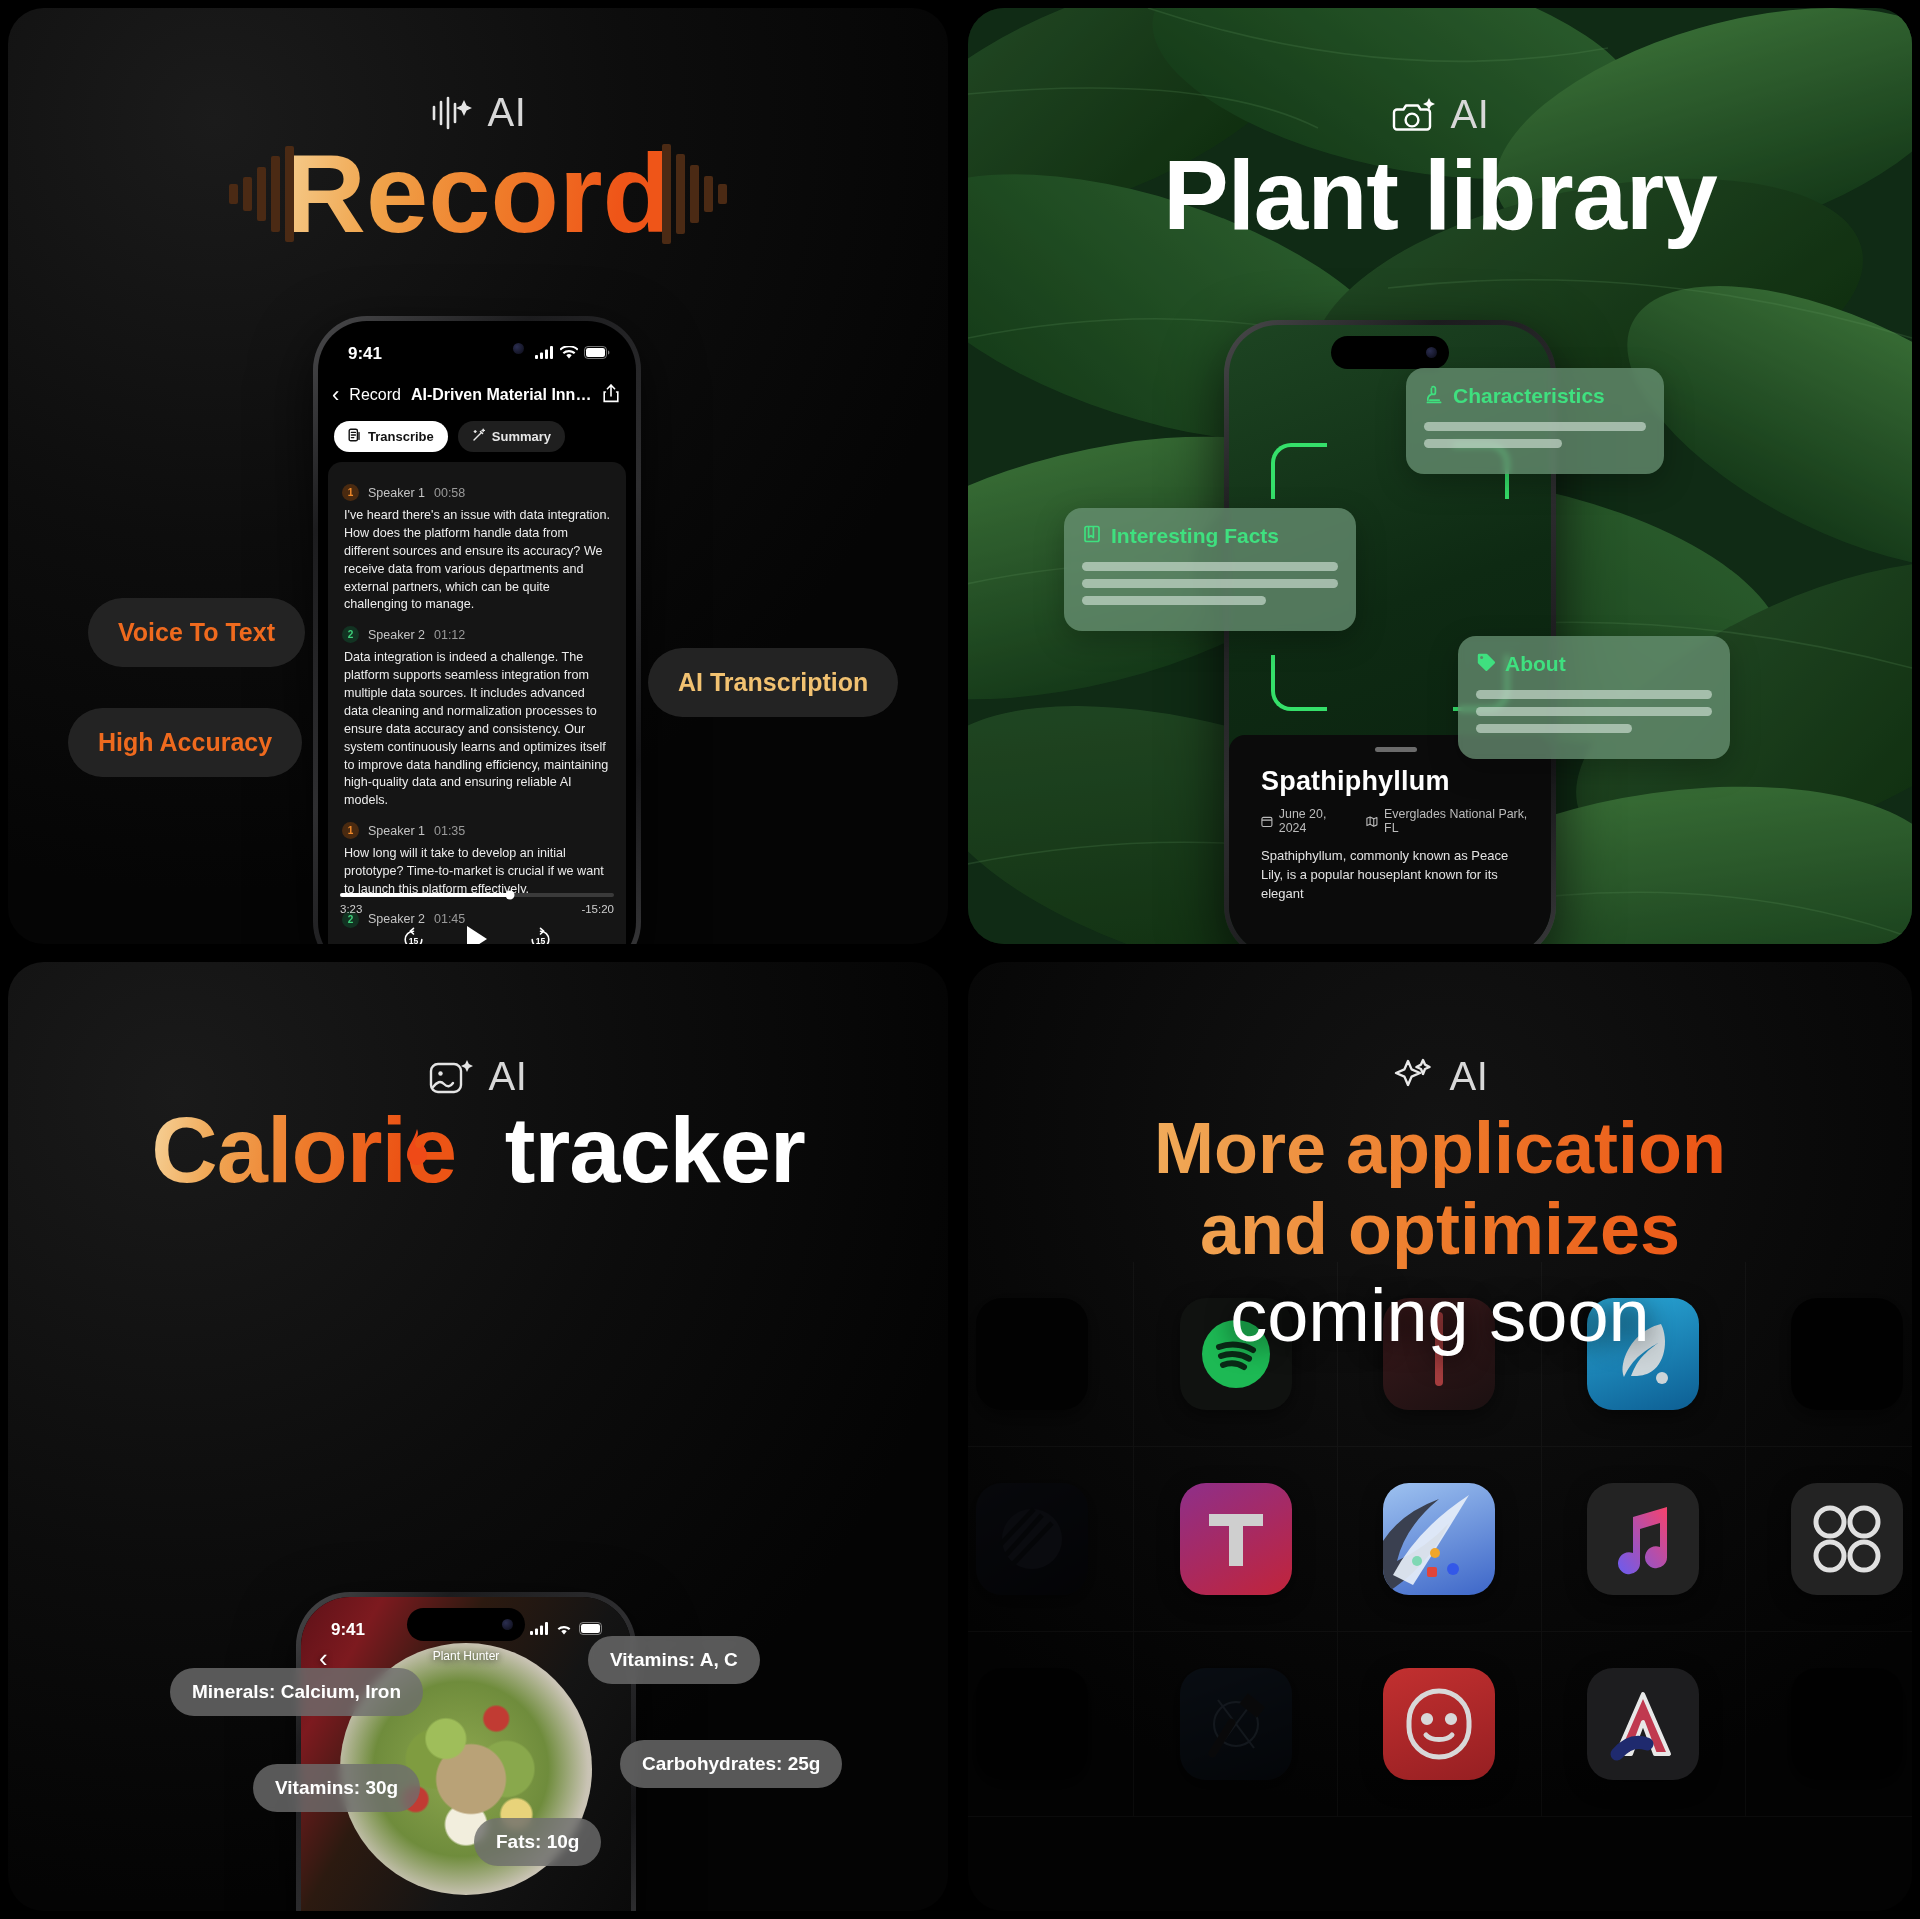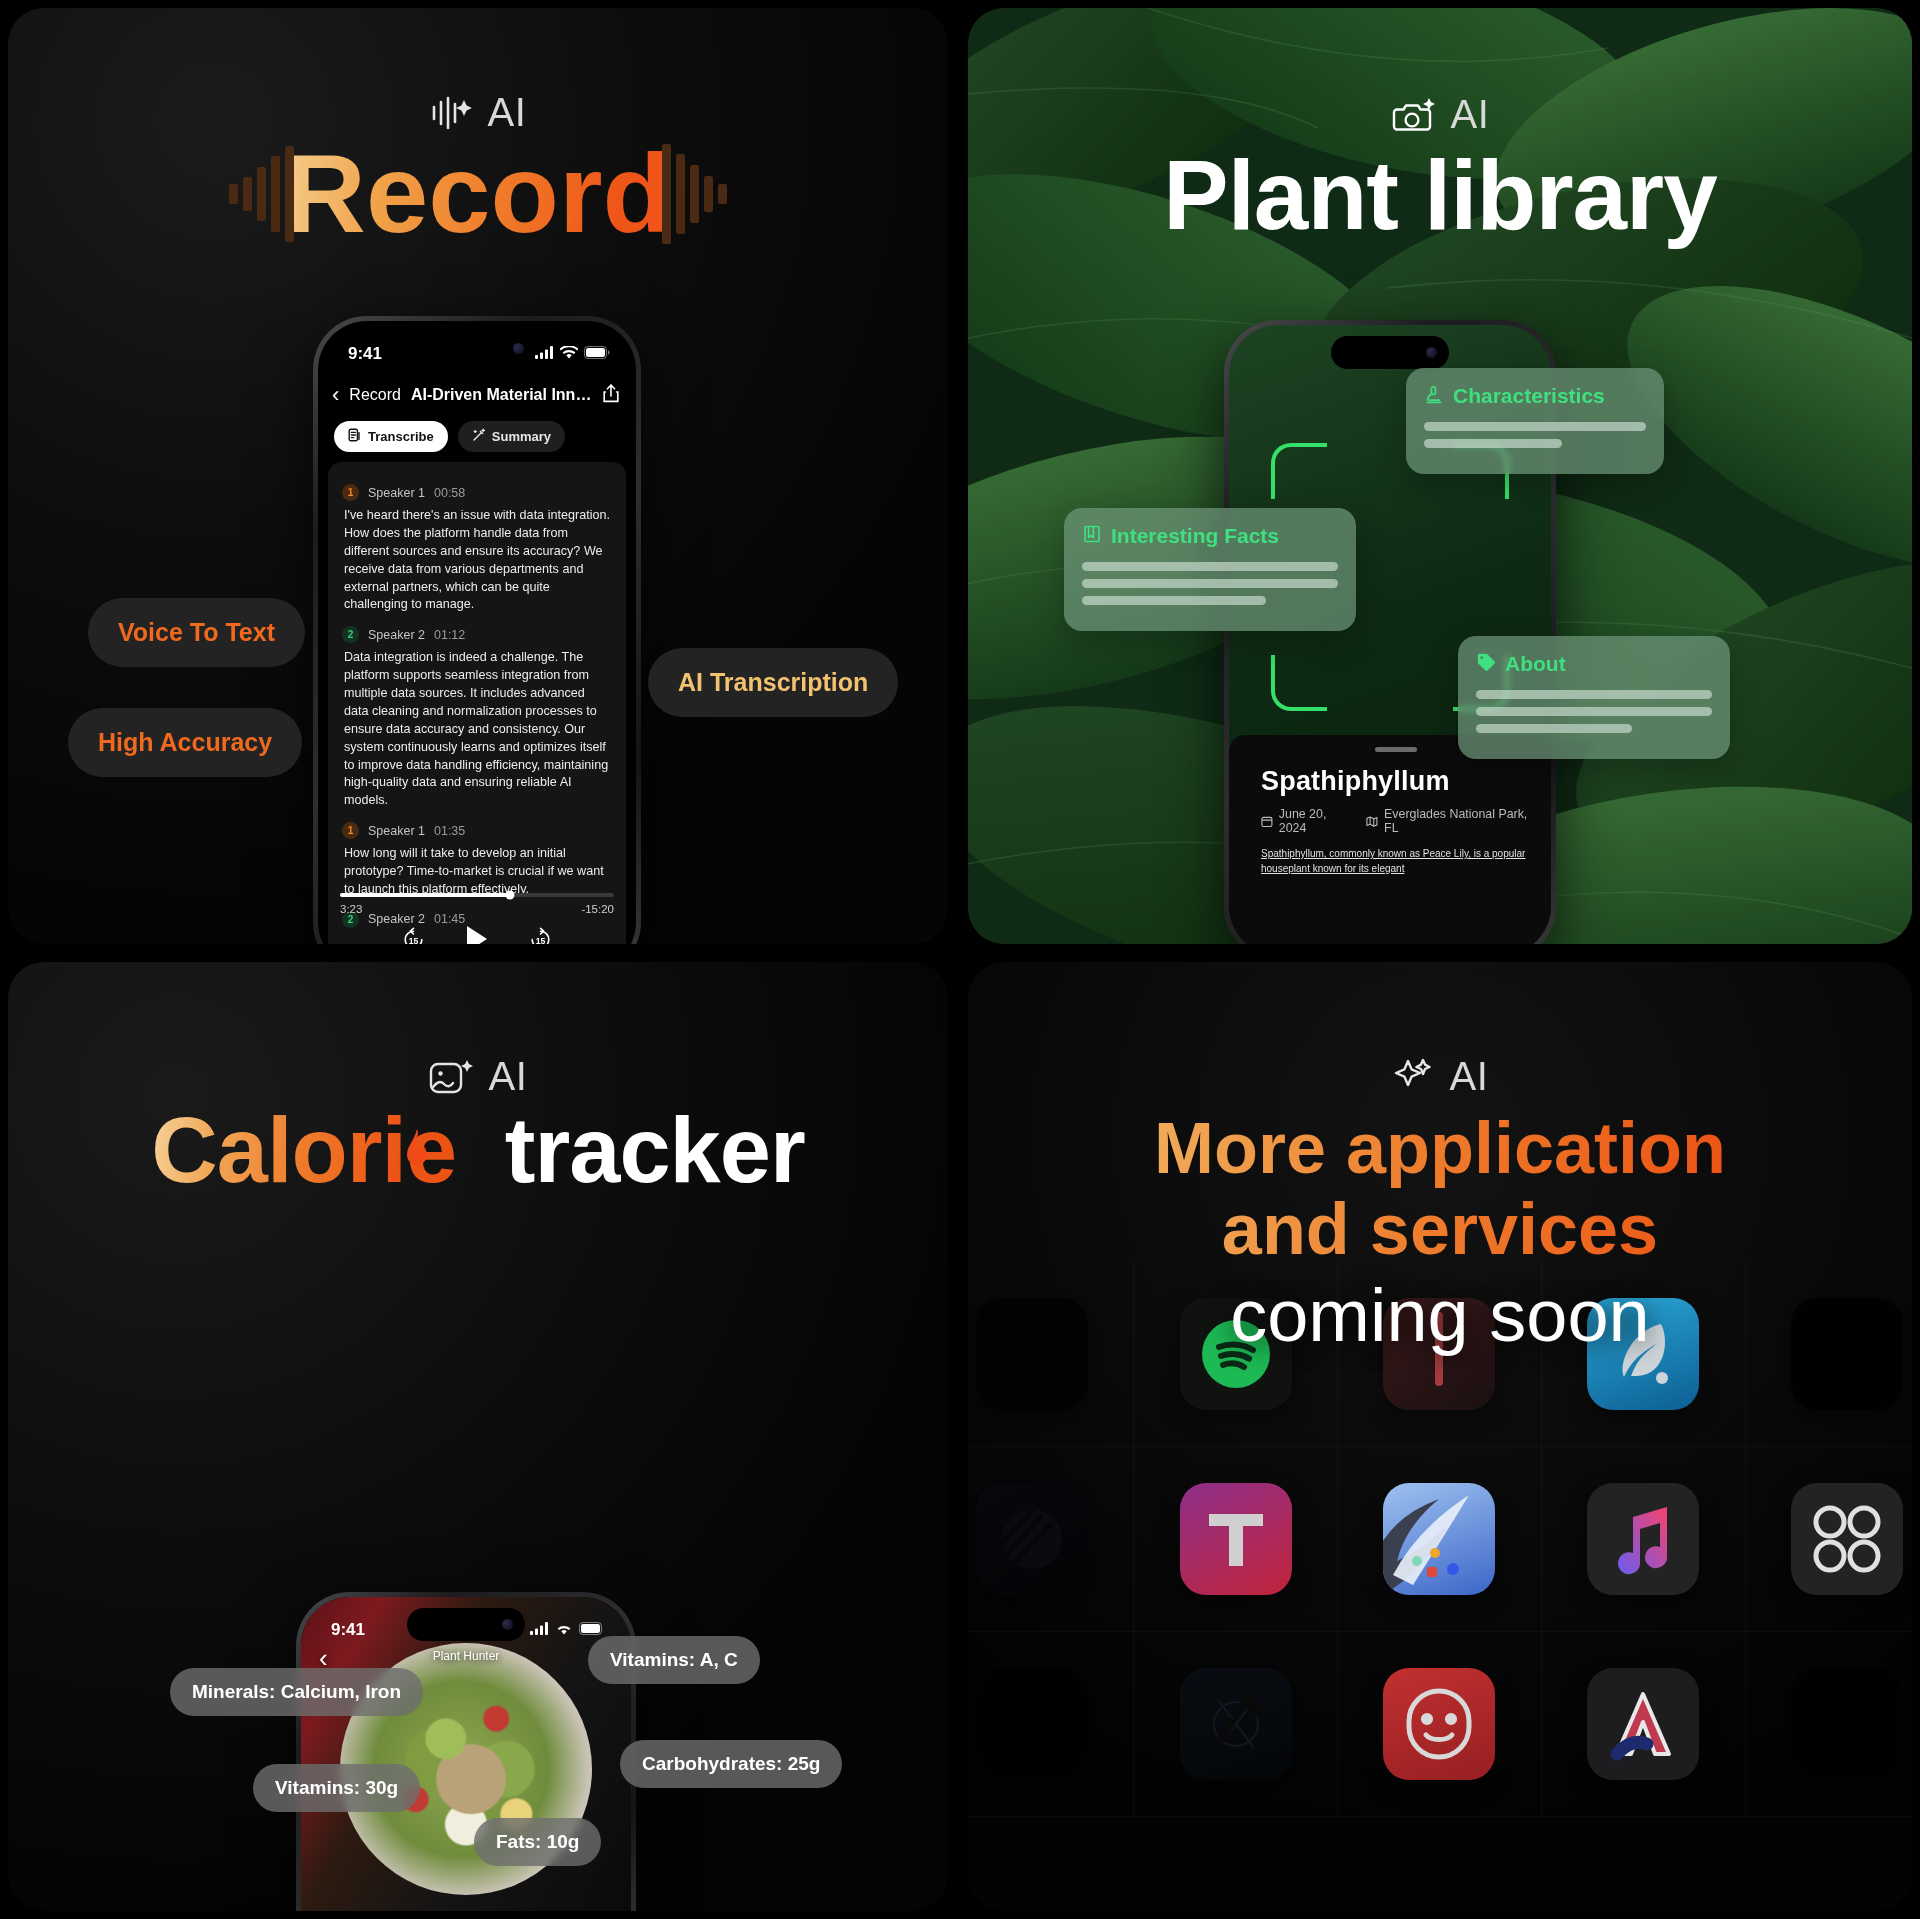--- a/index.html
+++ b/index.html
@@ -170,21 +170,21 @@
   .plantcard {
     position: absolute; z-index: 20;
     background: #0b0b0b; border-radius: 16px 16px 0 0;
     padding: 12px 20px 0 32px;
   }
   .grabber { width: 42px; height: 5px; border-radius: 3px; background: #6b6b6b; margin: 0 auto 14px auto; }
   .plant-name { color: #fff; font-size: 27px; font-weight: 700; letter-spacing: .2px; }
   .plant-meta { display: flex; align-items: center; gap: 16px; margin-top: 10px;
                 font-size: 12.4px; color: #bcbcbc; }
   .plant-meta span { display: flex; align-items: center; gap: 6px; }
-  .plant-desc { margin-top: 12px; font-size: 10px; line-height: 1.45; color: #e2e2e2; text-decoration: underline; }
+  .plant-desc { margin-top: 12px; font-size: 13px; line-height: 1.45; color: #e2e2e2; }
 
   
   .food-img {
     position: absolute; inset: 0; bottom: auto; height: 318px;
     background:
       radial-gradient(ellipse 52% 58% at 52% 56%, #d9d4cb 0%, #cfcac0 42%, #b8b2a6 62%, transparent 64%),
       linear-gradient(120deg, #5e1118 0%, #7d1a1f 16%, #2c1a10 36%, #141414 62%, #0a0a0a 100%);
     overflow: hidden;
   }
   .salad {
@@ -788,18 +788,18 @@
         <svg width="44" height="40" viewBox="0 0 44 40" fill="none" stroke="#e8e8e8" stroke-width="2.4" stroke-linejoin="round">
           <path d="M16 4 l3.6 8.4 L28 16 l-8.4 3.6 L16 28 l-3.6-8.4 L4 16 l8.4-3.6 Z"></path>
           <path d="M31 3 l2 4.6 L37.6 10 l-4.6 2 L31 17 l-2-5 L24.4 10 l4.6-2.4 Z"></path>
         </svg>
       </span>
       <span class="ai-text">AI</span>
     </div>
 
     <div class="headline" style="top:146px; font-size:72px; line-height:1.12; z-index:31;">
       <div class="grad-warm">More application</div>
-      <div class="grad-warm">and services</div>
+      <div class="grad-warm">and optimizes</div>
       <div style="color:#fff; font-weight:400; font-size:74px; margin-top:6px; text-shadow:0 4px 26px rgba(0,0,0,.9);">coming soon</div>
     </div>
   </section>
 
 </div>
 
 </body></html>

